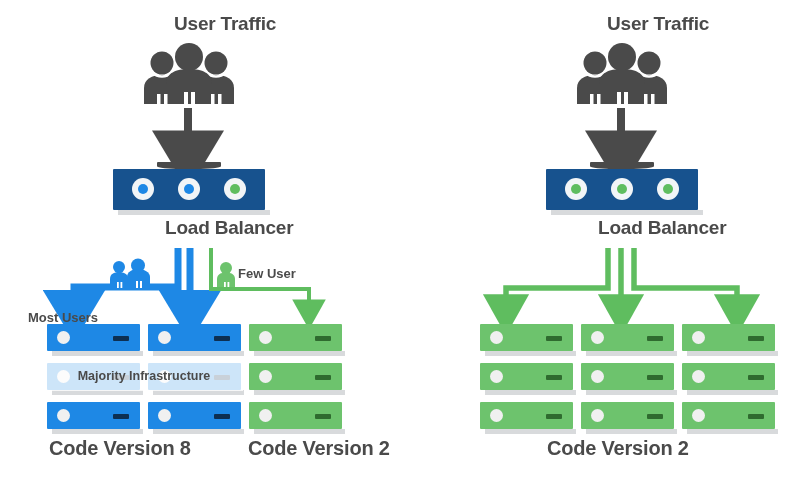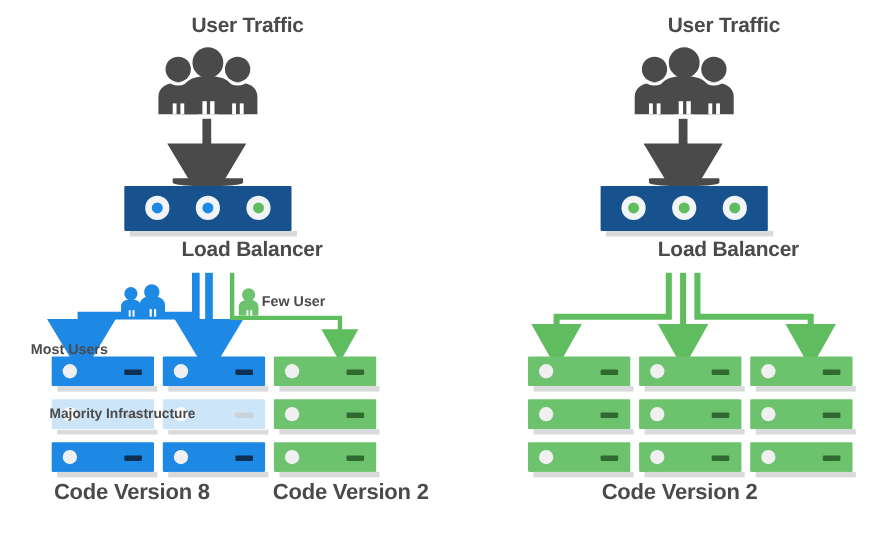--- a/index.html
+++ b/index.html
@@ -113,21 +113,21 @@
     width: calc(100% - 2px);
     height: 5px;
     background: #d8dadc;
   }
 
   
   .infra-band {
     position: absolute;
     display: flex;
     align-items: center;
-    justify-content: flex-start;
+    justify-content: center;
   }
   .infra-band.blue-band  { background: rgba(255,255,255,0.78); }
   .infra-band.green-band { background: rgba(255,255,255,0.80); }
 
   
   .connector-svg {
     position: absolute;
     left: 0; top: 0;
     width: 800px; height: 489px;
     pointer-events: none;

